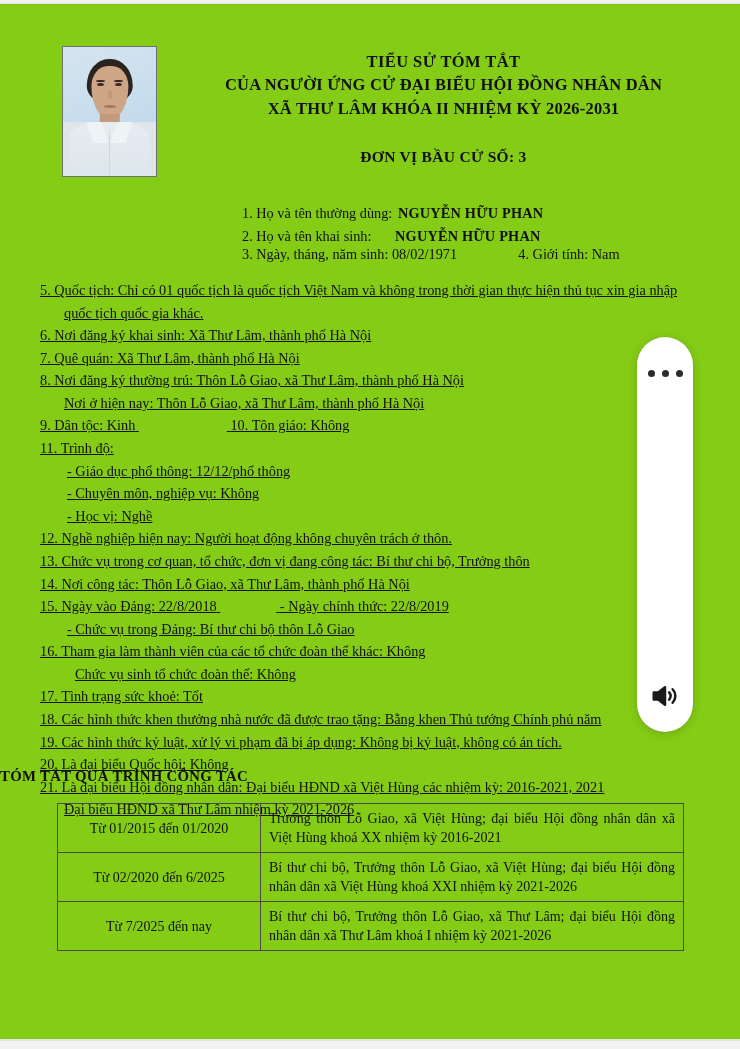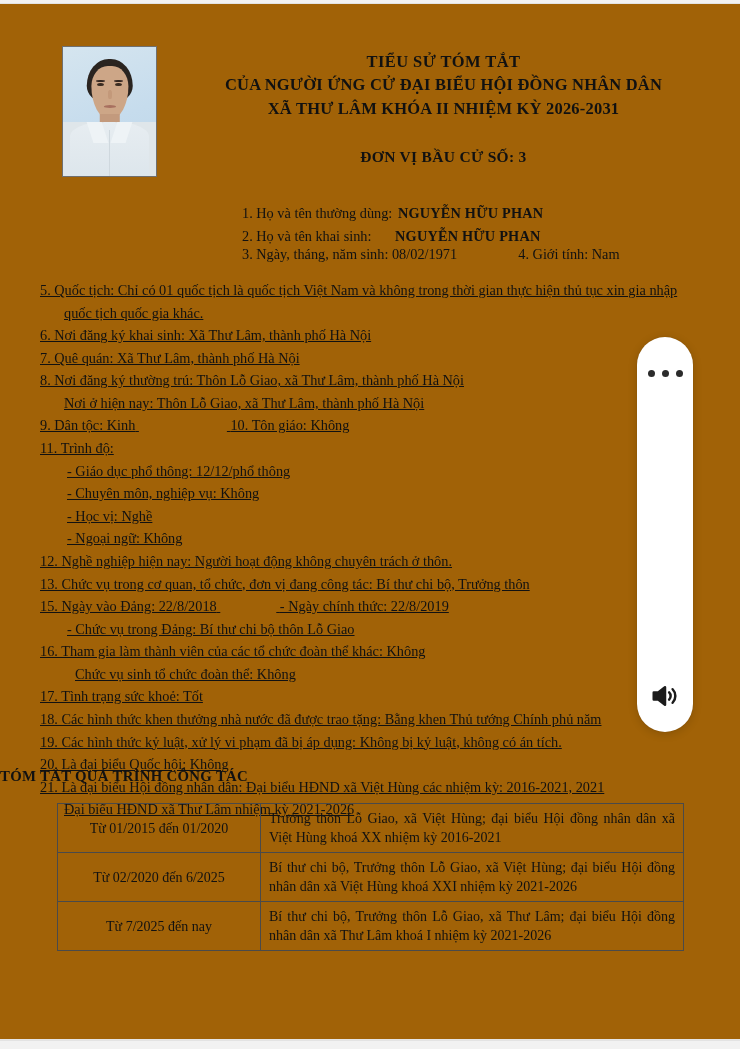--- a/index.html
+++ b/index.html
@@ -17,21 +17,21 @@
     position: relative;
   }
 
   
   .page {
     position: absolute;
     left: 0;
     top: 3px;
     width: 740px;
     height: 1038px;
-    background: #a16207;
+    background: #84cc16;
     border-top: 1px solid #e3e3e3;
     border-bottom: 1px solid #e3e3e3;
     overflow: hidden;
     box-sizing: border-box;
   }
 
   
   .header-row {
     position: relative;
     height: 222px;
@@ -379,24 +379,24 @@
     <div class="li">
       <span>9. Dân tộc: Kinh</span>
       <span class="inline-gap-sm"></span>
       <span>10. Tôn giáo: Không</span>
     </div>
 
     <div class="li">11. Trình độ:</div>
     <div class="li sub">- Giáo dục phổ thông: 12/12/phổ thông</div>
     <div class="li sub">- Chuyên môn, nghiệp vụ: Không</div>
     <div class="li sub">- Học vị: Nghề</div>
-    <div class="li sub">- Ngoại ngữ: Không</div>
 
     <div class="li">12. Nghề nghiệp hiện nay: Người hoạt động không chuyên trách ở thôn.</div>
     <div class="li">13. Chức vụ trong cơ quan, tổ chức, đơn vị đang công tác: Bí thư chi bộ, Trưởng thôn</div>
+    <div class="li">14. Nơi công tác: Thôn Lỗ Giao, xã Thư Lâm, thành phố Hà Nội</div>
 
     <div class="li">
       <span>15. Ngày vào Đảng: 22/8/2018</span>
       <span class="inline-gap"></span>
       <span>- Ngày chính thức: 22/8/2019</span>
     </div>
     <div class="li sub">- Chức vụ trong Đảng: Bí thư chi bộ thôn Lỗ Giao</div>
 
     <div class="li">16. Tham gia làm thành viên của các tổ chức đoàn thể khác: Không</div>
     <div class="li sub2">Chức vụ sinh tổ chức đoàn thể: Không</div>

